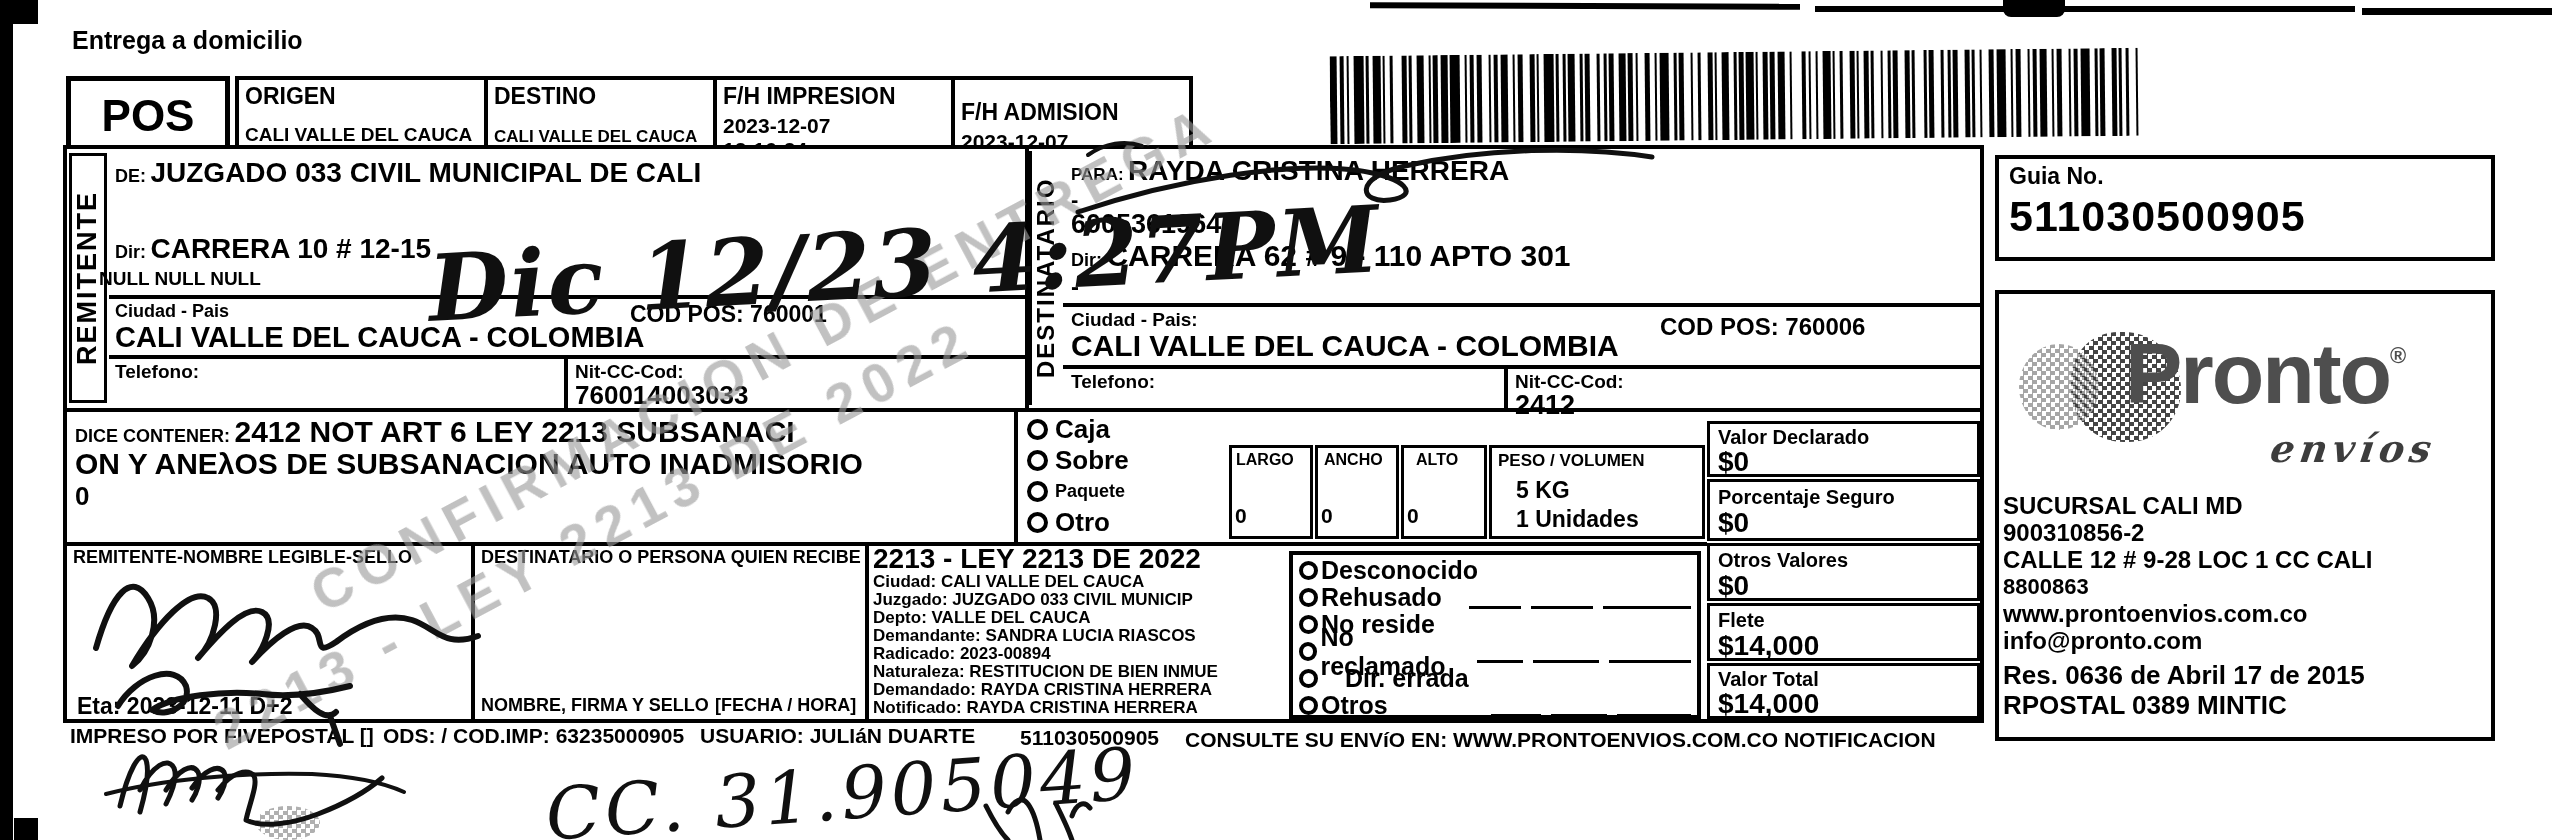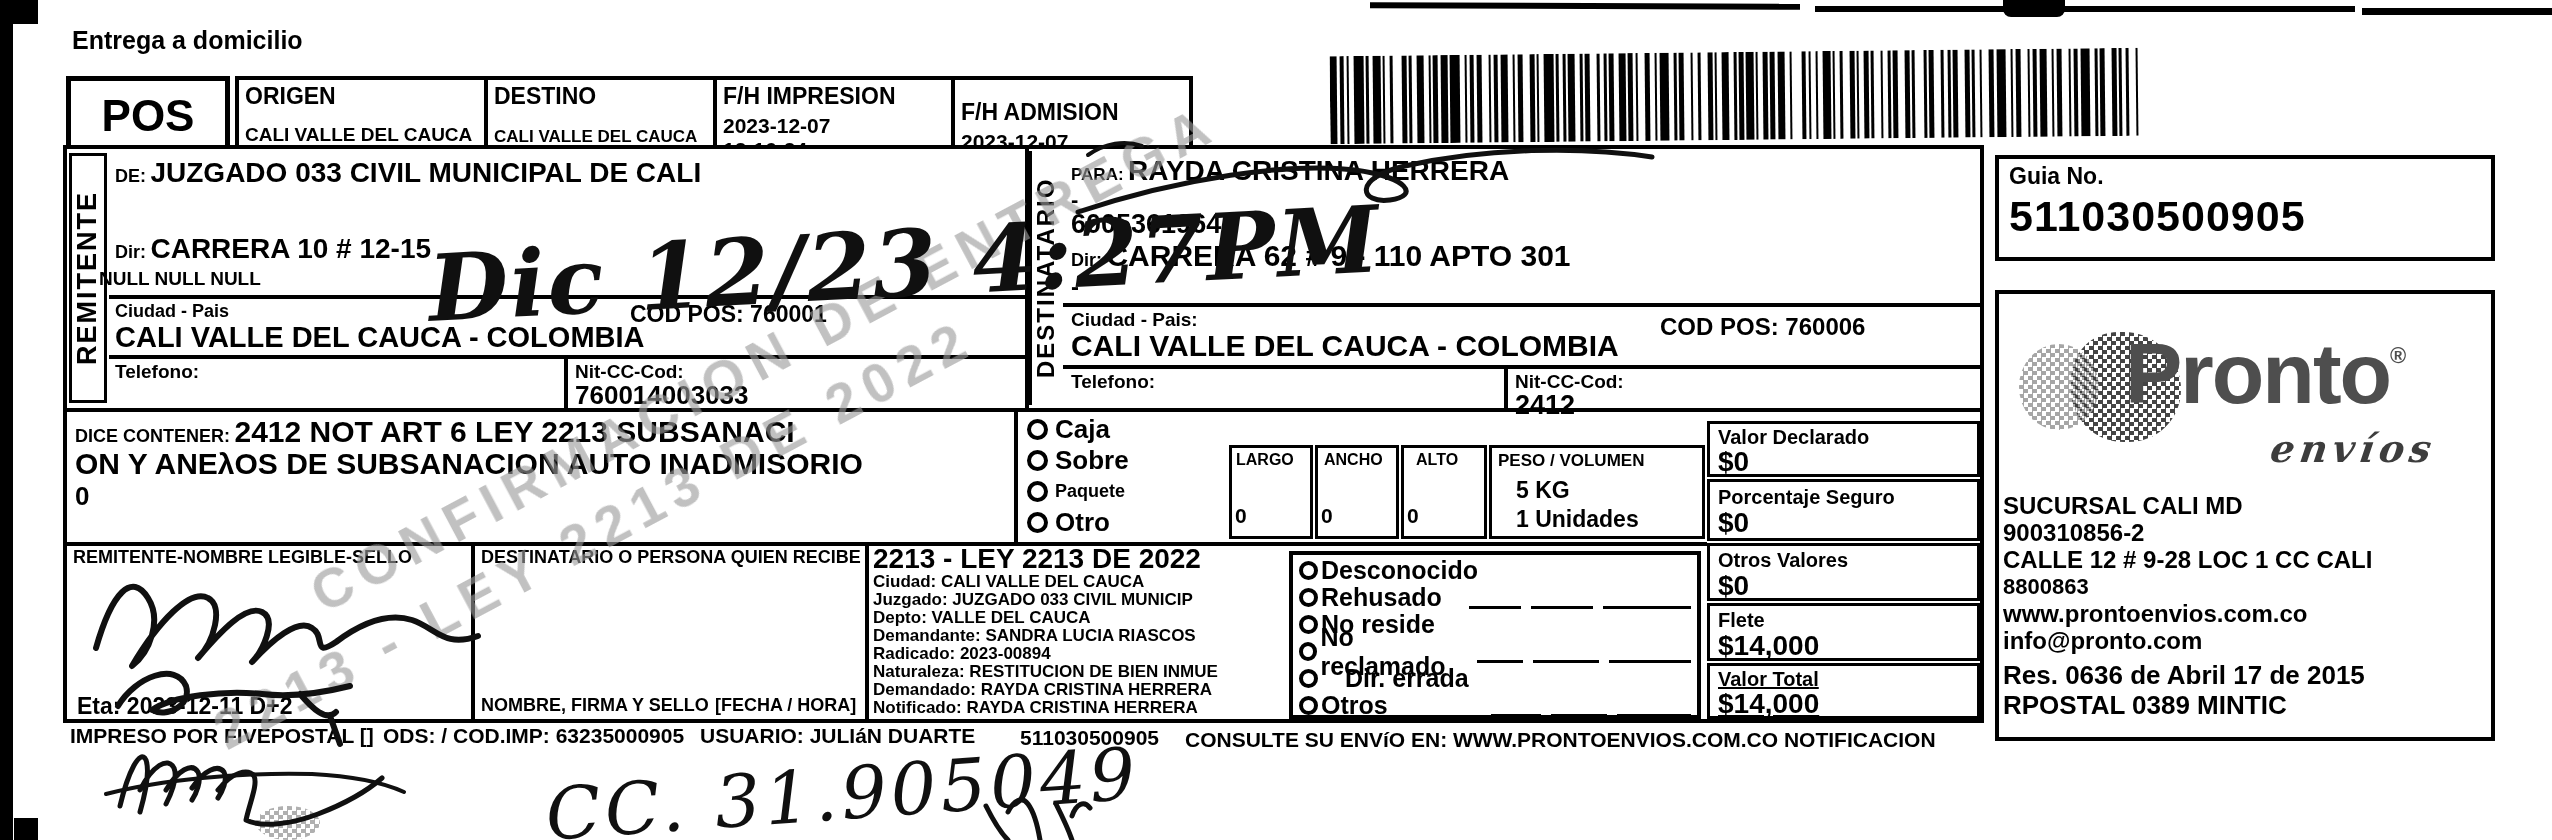--- a/index.html
+++ b/index.html
@@ -362,21 +362,21 @@
       <div class="b" style="font-size:28px;line-height:28px;">$0</div>
     </div>
     <div class="bx3" style="left:1640px;top:394px;width:273px;height:58px;padding:3px 8px;">
       <div class="b" style="font-size:20px;">Otros Valores</div>
       <div class="b" style="font-size:28px;line-height:27px;">$0</div>
     </div>
     <div class="bx3" style="left:1640px;top:454px;width:273px;height:58px;padding:3px 8px;">
       <div class="b" style="font-size:20px;">Flete</div>
       <div class="b" style="font-size:28px;line-height:27px;">$14,000</div>
     </div>
-    <div class="bx3" style="left:1640px;top:514px;width:273px;height:56px;padding:2px 8px;text-decoration:underline;">
+    <div class="bx3" style="left:1640px;top:514px;width:273px;height:56px;padding:2px 8px;">
       <div class="b" style="font-size:20px;">Valor Total</div>
       <div class="b" style="font-size:28px;line-height:26px;">$14,000</div>
     </div>
 
     <div class="hl" style="left:0;top:393px;width:1640px;"></div>
 
     <div class="abs b" style="left:6px;top:398px;font-size:18px;">REMITENTE-NOMBRE LEGIBLE-SELLO</div>
     <div class="abs b" style="left:10px;top:544px;font-size:23px;">Eta: 2023-12-11 D+2</div>
     <div class="vl" style="left:404px;top:393px;height:177px;"></div>
     <div class="abs b" style="left:414px;top:398px;font-size:18px;">DESTINATARIO O PERSONA QUIEN RECIBE</div>

